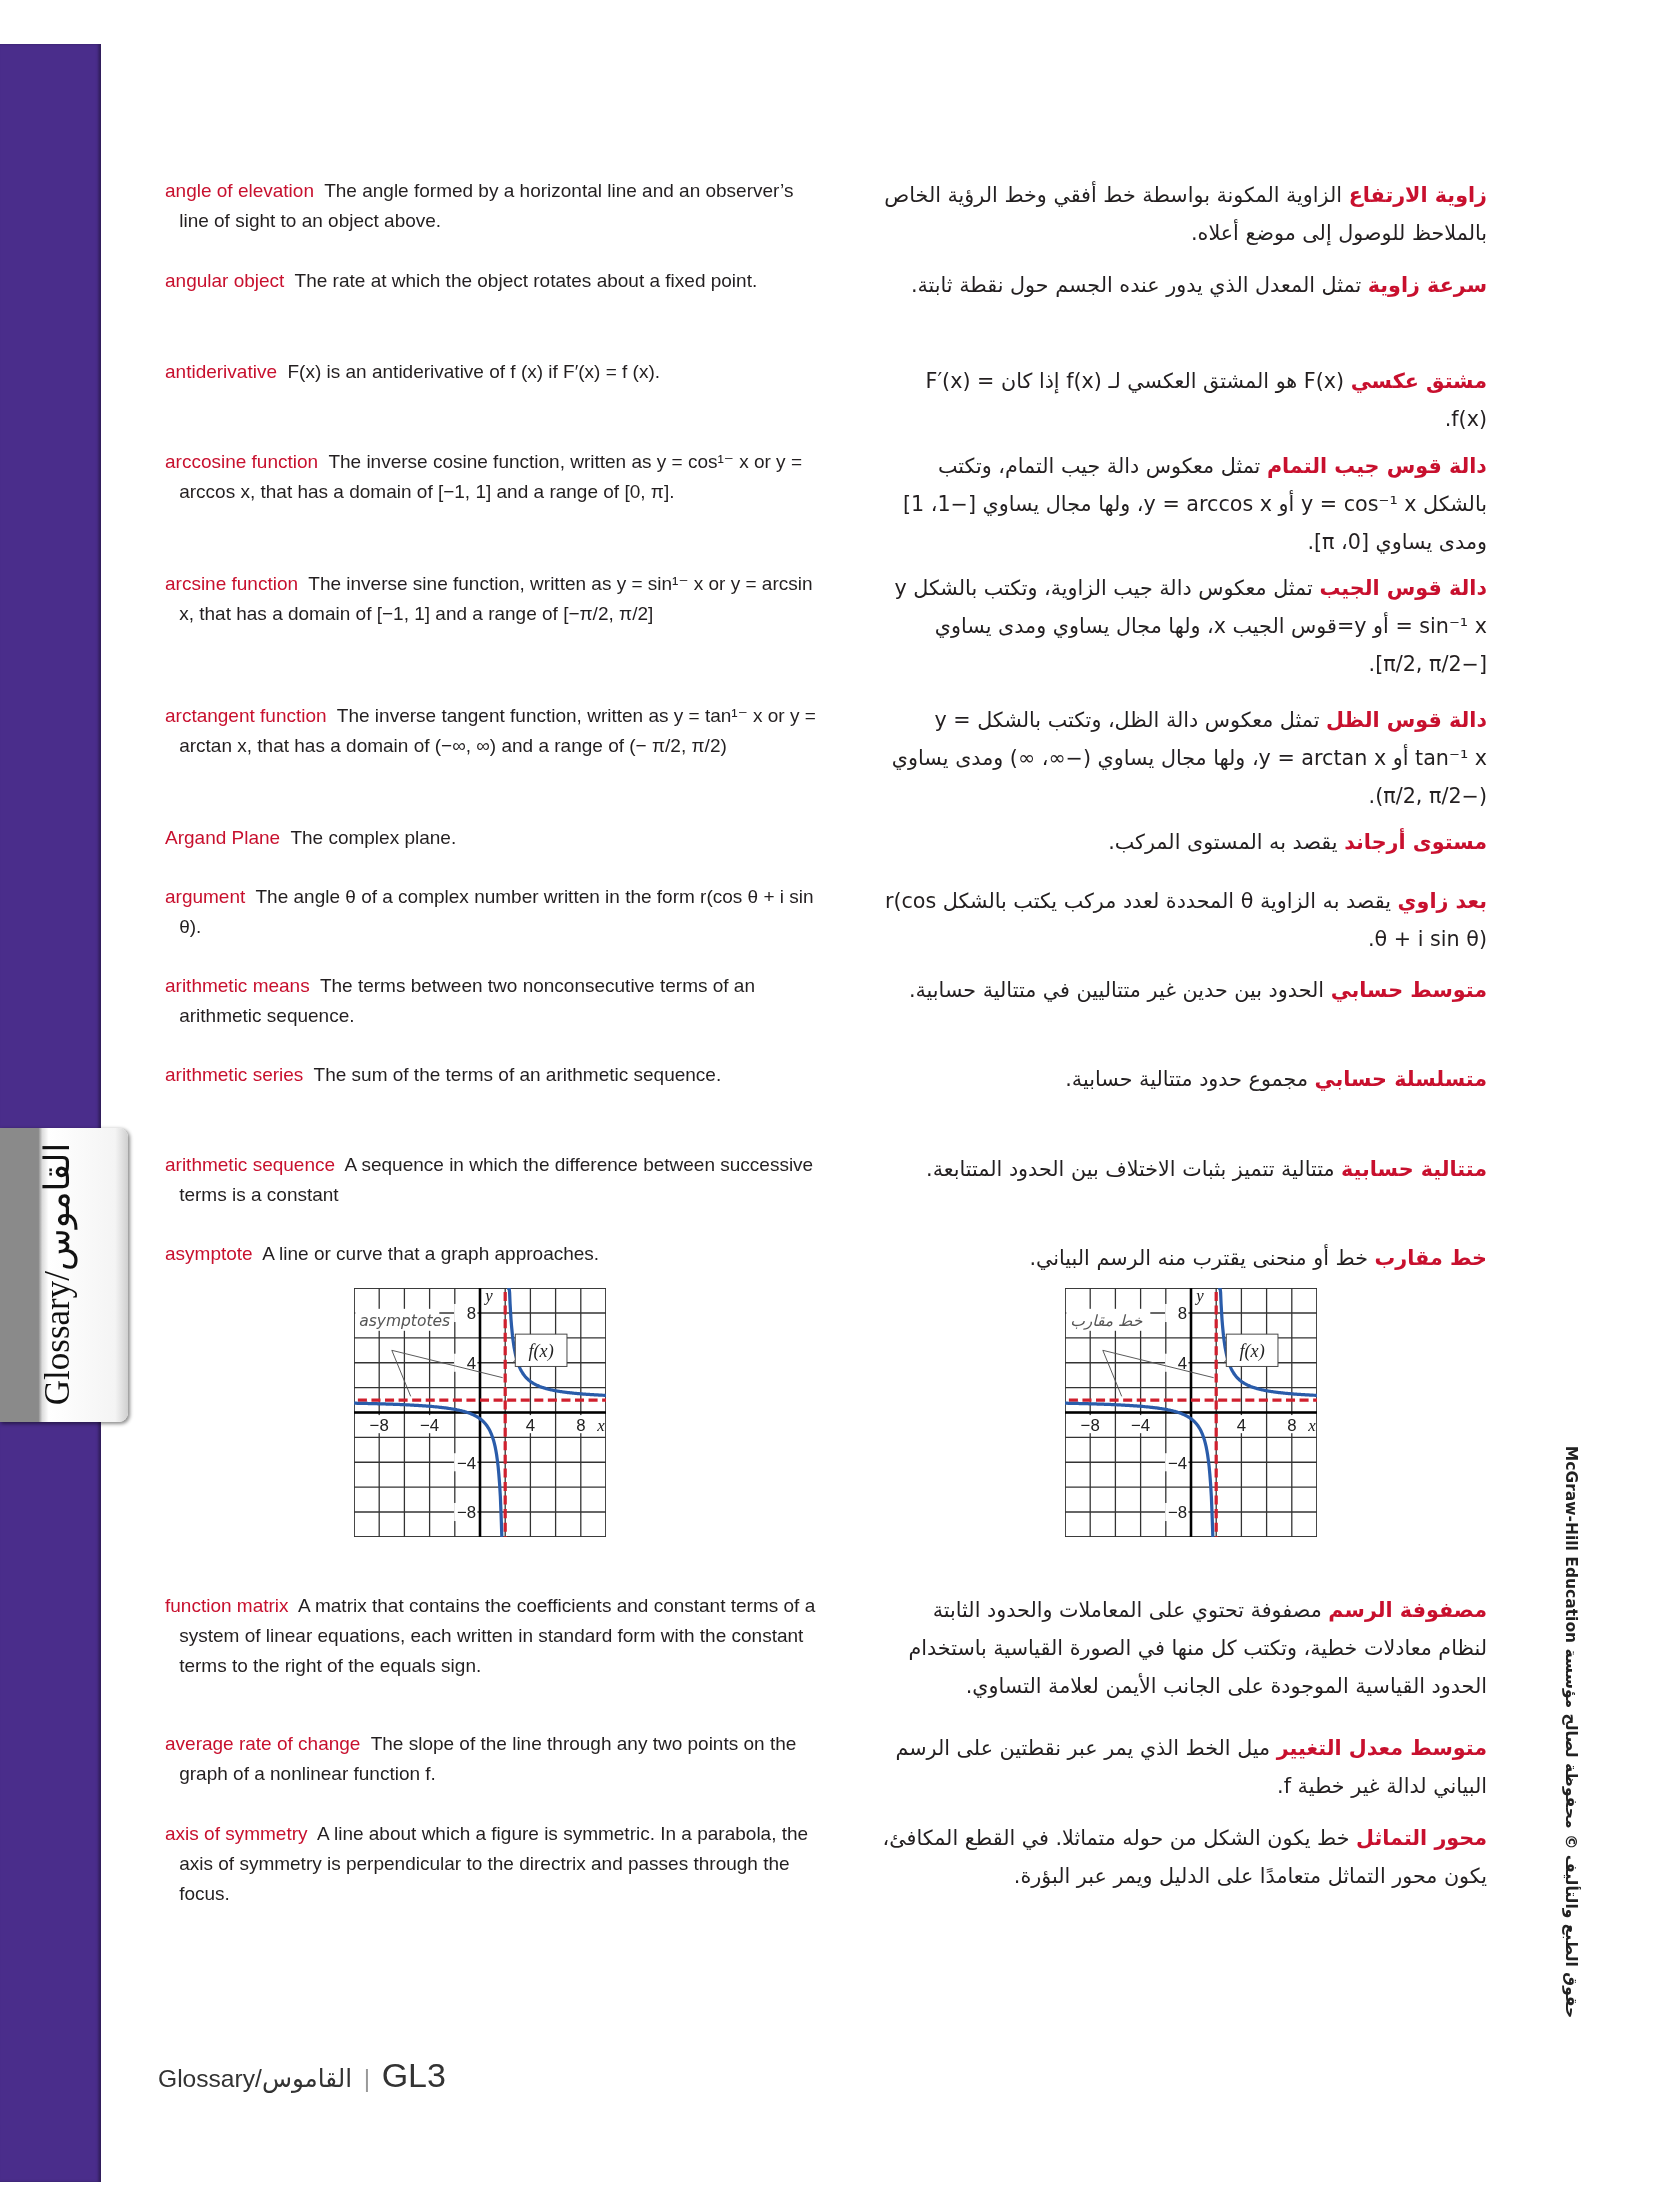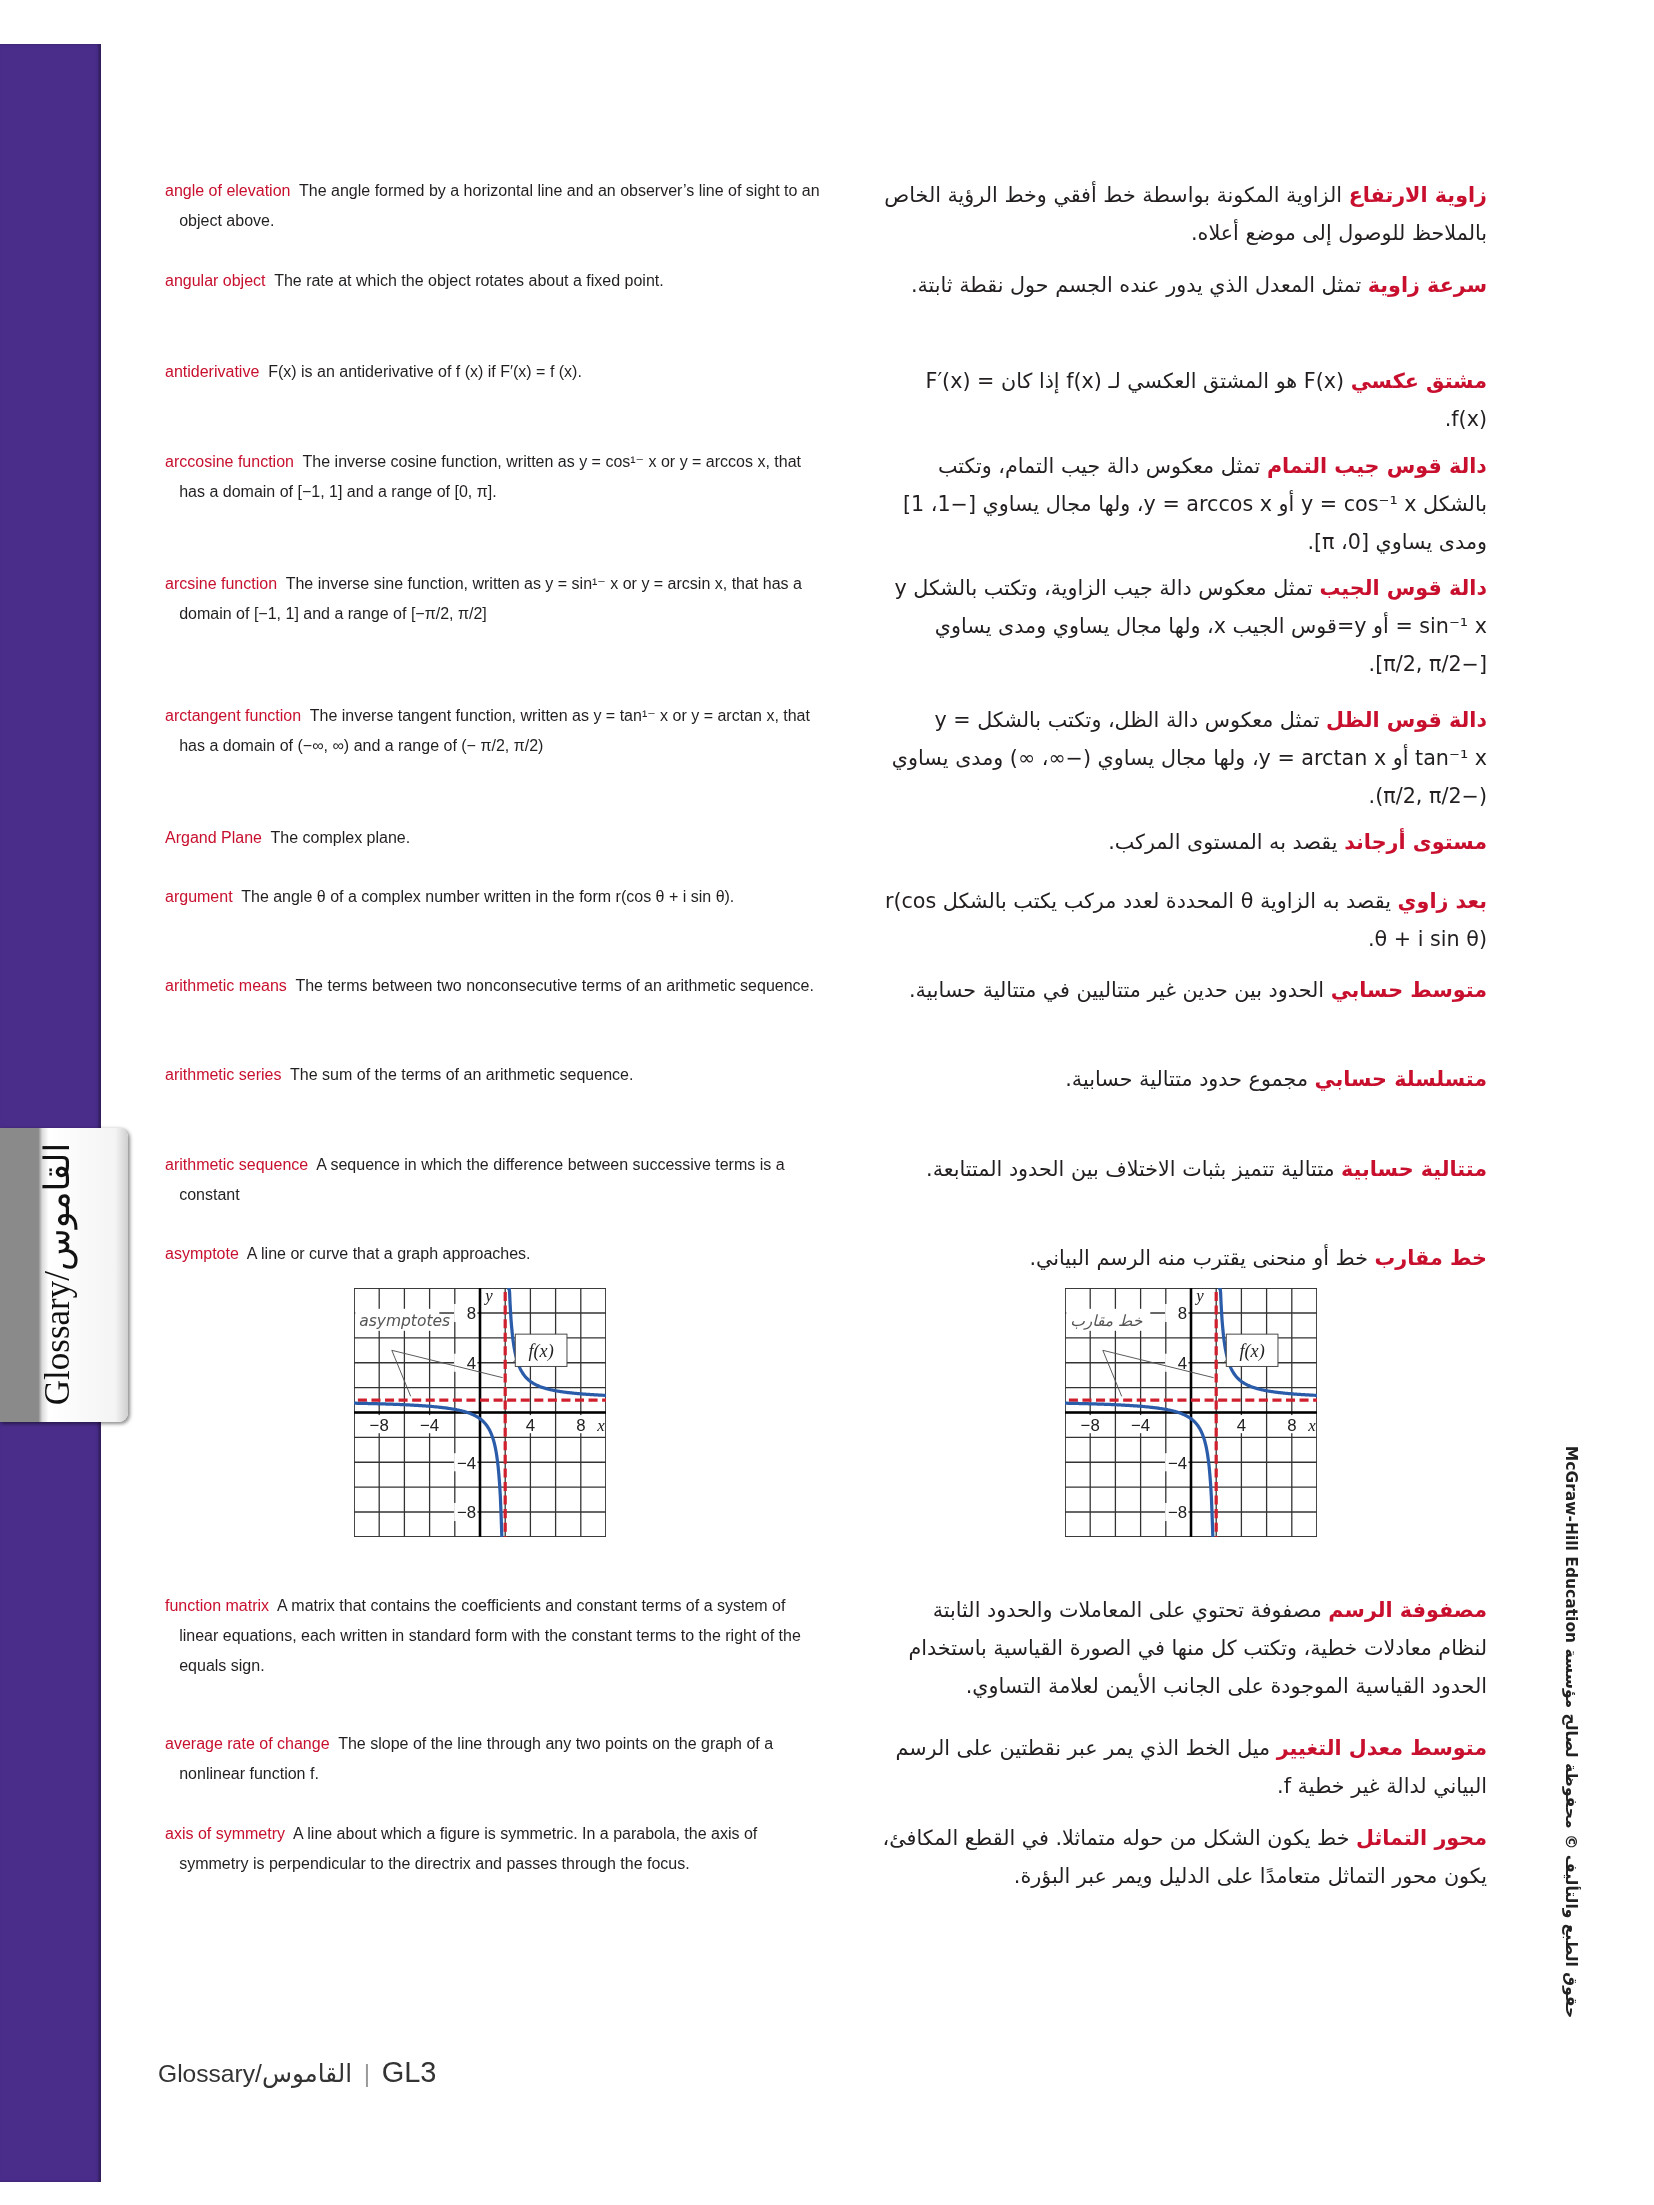--- a/index.html
+++ b/index.html
@@ -15,30 +15,30 @@
     position: absolute; left: 0; top: 1128px; width: 128px; height: 294px;
     background: linear-gradient(to right, #8a8a8a 0%, #8a8a8a 30%, #dcdcdc 33%, #ffffff 38%, #f4f4f4 90%, #cfcfcf 100%);
     border-radius: 0 9px 9px 0; box-shadow: 1.3px 1.9px 3.9px rgba(0,0,0,0.45);
   }
   .tab-text {
     position: absolute; left: 57px; top: 1274px; transform: translate(-50%, -50%) rotate(-90deg);
     white-space: nowrap; font-family: "Liberation Serif", "DejaVu Serif", serif; font-size: 35px; color: #111;
   }
   .col-en { position: absolute; left: 165px; width: 646px; }
   .col-ar { position: absolute; right: 167px; width: 607px; direction: rtl; text-align: right; }
-  .entry { position: absolute; font-size: 16px; line-height: 30px; }
+  .entry { position: absolute; font-size: 19px; line-height: 30px; }
   .col-en .entry { left: 0; width: 646px; padding-left: 14.2px; text-indent: -14.2px; }
   .col-ar .entry { right: 0; width: 607px; font-family: "DejaVu Sans", sans-serif; font-size: 20.7px; line-height: 38px; }
   .term { color: #c8102e; }
   .col-ar .term { font-weight: bold; }
   .graph { position: absolute; }
   .graph svg { display: block; }
   .footer { position: absolute; left: 158px; top: 2056px; font-size: 24.6px; color: #333; white-space: nowrap; }
   .footer .sep { color: #999; margin: 0 11.6px; }
-  .footer .page { font-size: 29px; }
+  .footer .page { font-size: 34px; }
   .copyright {
     position: absolute; left: 1571px; top: 1732px; transform: translate(-50%, -50%) rotate(90deg);
     white-space: nowrap; font-size: 15.5px; font-weight: bold; color: #222; direction: rtl; font-family: "DejaVu Sans", sans-serif;
   }
 </style>
 </head>
 <body>
 
 <div class="band"></div>
 <div class="tab"></div>

